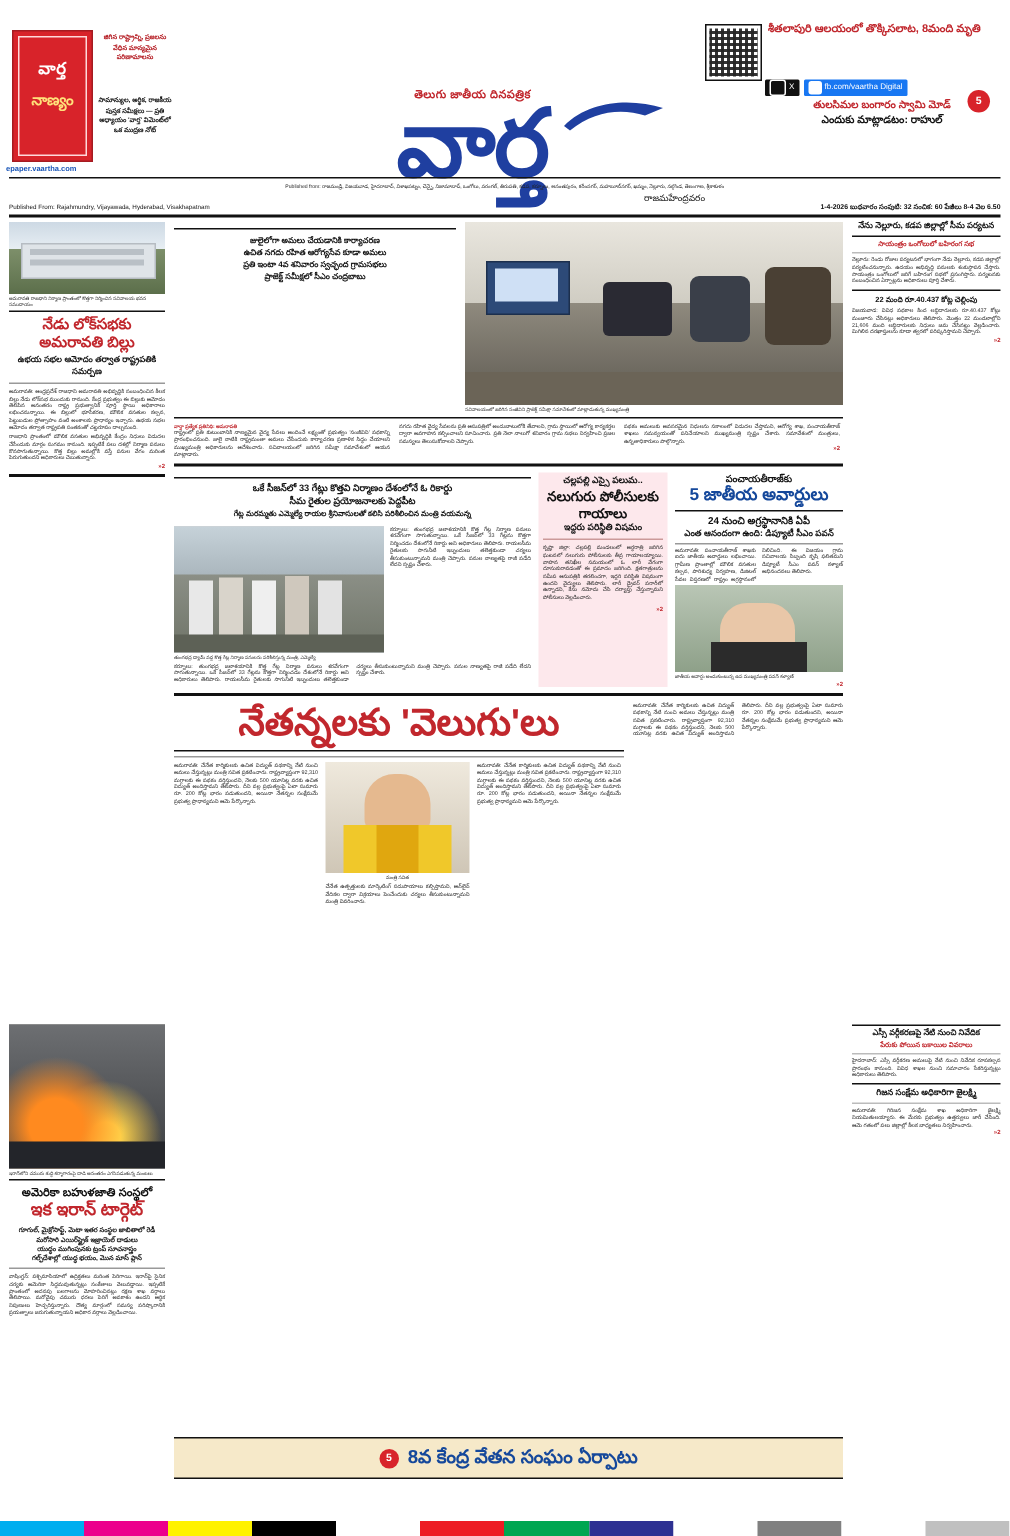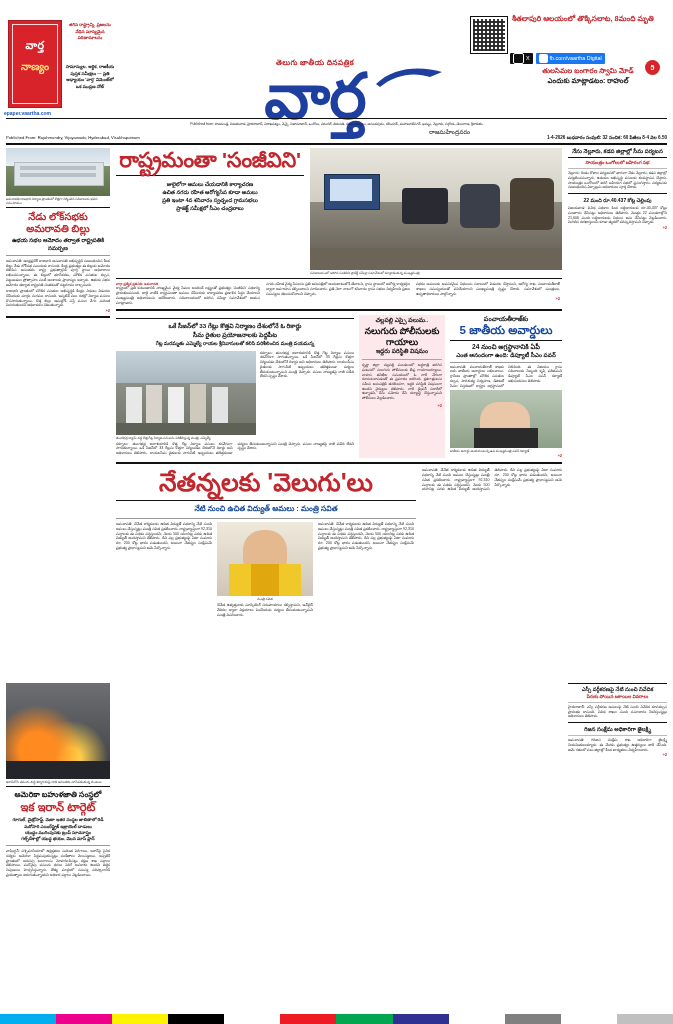--- a/index.html
+++ b/index.html
@@ -167,21 +167,20 @@
     <div class="ctr" style="font-size:4.4px;font-weight:bold;color:#111;line-height:1.4">యుద్ధం ముగింపునకు ట్రంప్ సూచనాస్త్రం</div>
     <div class="ctr" style="font-size:4.4px;font-weight:bold;color:#111;line-height:1.4">గల్ఫ్‌దేశాల్లో యుద్ధ భయం, మొన మాస్ ప్లాన్</div>
     <div style="height:1px;background:#999;margin:3px 0;"></div>
     <div class="tiny just">వాషింగ్టన్: పశ్చిమాసియాలో ఉద్రిక్తతలు మరింత పెరిగాయి. ఇరాన్‌పై సైనిక చర్యకు అమెరికా సిద్ధమవుతున్నట్లు సంకేతాలు వెలువడ్డాయి. ఇప్పటికే ప్రాంతంలో అదనపు బలగాలను మోహరించినట్లు రక్షణ శాఖ వర్గాలు తెలిపాయి. మరోవైపు చమురు ధరలు పెరిగే అవకాశం ఉందని ఆర్థిక నిపుణులు హెచ్చరిస్తున్నారు. దౌత్య మార్గంలో సమస్య పరిష్కారానికి ప్రయత్నాలు జరుగుతున్నాయని అధికార వర్గాలు వెల్లడించాయి.</div>
   </div>
 
   <div class="col-mid">
 
     <div style="display:flex;gap:6px;">
       <div style="width:188px;">
-        <div class="lead-head" style="font-size:21px;letter-spacing:-.3px;line-height:1.1">రాష్ట్రమంతా 'సంజీవిని'</div>
         <div style="height:1px;background:#111;margin:4px 0 4px;"></div>
         <div class="ctr" style="font-size:5.4px;font-weight:bold;line-height:1.5;color:#111">
           <div>జులైలోగా అమలు చేయడానికి కార్యాచరణ</div>
           <div>ఉచిత నగదు రహిత ఆరోగ్యసేవ కూడా అమలు</div>
           <div>ప్రతి ఇంటా 4వ శనివారం స్వచ్ఛంద గ్రామసభలు</div>
           <div>ప్రాజెక్ట్ సమీక్షలో సీఎం చంద్రబాబు</div>
         </div>
       </div>
       <div style="width:252px;">
         <div class="photo" style="height:122px;width:252px;background:#d8d6cf">
@@ -272,21 +271,20 @@
         <div class="jump" style="text-align:right">»2</div>
       </div>
     </div>
 
     <div style="height:2px;background:#111;margin:4px 0 4px;"></div>
 
     <div style="display:flex;gap:6px;">
       <div style="width:300px;">
         <div class="ctr" style="font-size:25px;font-weight:bold;color:#c1272d;line-height:1.15">నేతన్నలకు 'వెలుగు'లు</div>
         <div style="height:1px;background:#111;margin:3px 0;"></div>
-        <div class="ctr" style="font-size:7.6px;font-weight:bold;color:#15489b">నేటి నుంచి ఉచిత విద్యుత్ అమలు : మంత్రి సవిత</div>
         <div style="height:1px;background:#999;margin:3px 0;"></div>
         <div style="display:flex;gap:5px;">
           <div style="width:96px;">
             <div class="tiny just">అమరావతి: చేనేత కార్మికులకు ఉచిత విద్యుత్ పథకాన్ని నేటి నుంచి అమలు చేస్తున్నట్లు మంత్రి సవిత ప్రకటించారు. రాష్ట్రవ్యాప్తంగా 92,310 మగ్గాలకు ఈ పథకం వర్తిస్తుందని, నెలకు 500 యూనిట్ల వరకు ఉచిత విద్యుత్ అందిస్తామని తెలిపారు. దీని వల్ల ప్రభుత్వంపై ఏటా సుమారు రూ. 200 కోట్ల భారం పడుతుందని, అయినా నేతన్నల సంక్షేమమే ప్రభుత్వ ప్రాధాన్యమని ఆమె పేర్కొన్నారు.</div>
           </div>
           <div style="width:96px;">
             <div class="photo" style="height:74px;width:96px;background:#e8e2d8">
               <div style="position:absolute;left:0;top:0;right:0;bottom:0;background:linear-gradient(#efe9dd,#cfc6b6);"></div>
               <div style="position:absolute;left:26px;top:8px;width:44px;height:40px;background:#e5b98f;border-radius:20px 20px 10px 10px;"></div>
               <div style="position:absolute;left:12px;top:42px;width:72px;height:32px;background:#f0c82a;"></div>
@@ -324,20 +322,24 @@
     <div class="ctr" style="font-size:4.6px;font-weight:bold;color:#c1272d;margin-top:1px">పేరుకు పోయిన బకాయిల వివరాలు</div>
     <div style="height:1px;background:#bbb;margin:2px 0;"></div>
     <div class="tiny just">హైదరాబాద్: ఎస్సీ వర్గీకరణ అమలుపై నేటి నుంచి నివేదిక రూపకల్పన ప్రారంభం కానుంది. వివిధ శాఖల నుంచి సమాచారం సేకరిస్తున్నట్లు అధికారులు తెలిపారు.</div>
     <div style="height:1px;background:#111;margin:3px 0;"></div>
     <div class="ctr" style="font-size:5.6px;font-weight:bold;color:#111;line-height:1.25">గిజన సంక్షేమ అధికారిగా జైలక్ష్మి</div>
     <div style="height:1px;background:#bbb;margin:2px 0;"></div>
     <div class="tiny just">అమరావతి: గిరిజన సంక్షేమ శాఖ అధికారిగా జైలక్ష్మి నియమితులయ్యారు. ఈ మేరకు ప్రభుత్వం ఉత్తర్వులు జారీ చేసింది. ఆమె గతంలో పలు జిల్లాల్లో కీలక బాధ్యతలు నిర్వహించారు.</div>
     <div class="jump" style="text-align:right">»2</div>
   </div>
 
+  <div class="bigband" style="position:absolute;left:116px;top:958px;width:446px;height:26px;display:flex;align-items:center;justify-content:center;gap:6px;">
+    <span style="width:13px;height:13px;border-radius:50%;background:#d8232a;color:#fff;font-size:7px;font-weight:bold;display:flex;align-items:center;justify-content:center;">5</span>
+    <span class="band-text">8వ కేంద్ర వేతన సంఘం ఏర్పాటు</span>
+  </div>
 
   <div class="colorbar">
     <div style="background:#00aeef"></div>
     <div style="background:#ec008c"></div>
     <div style="background:#fff200"></div>
     <div style="background:#000000"></div>
     <div style="background:#ffffff"></div>
     <div style="background:#ed1c24"></div>
     <div style="background:#00a651"></div>
     <div style="background:#2e3192"></div>

